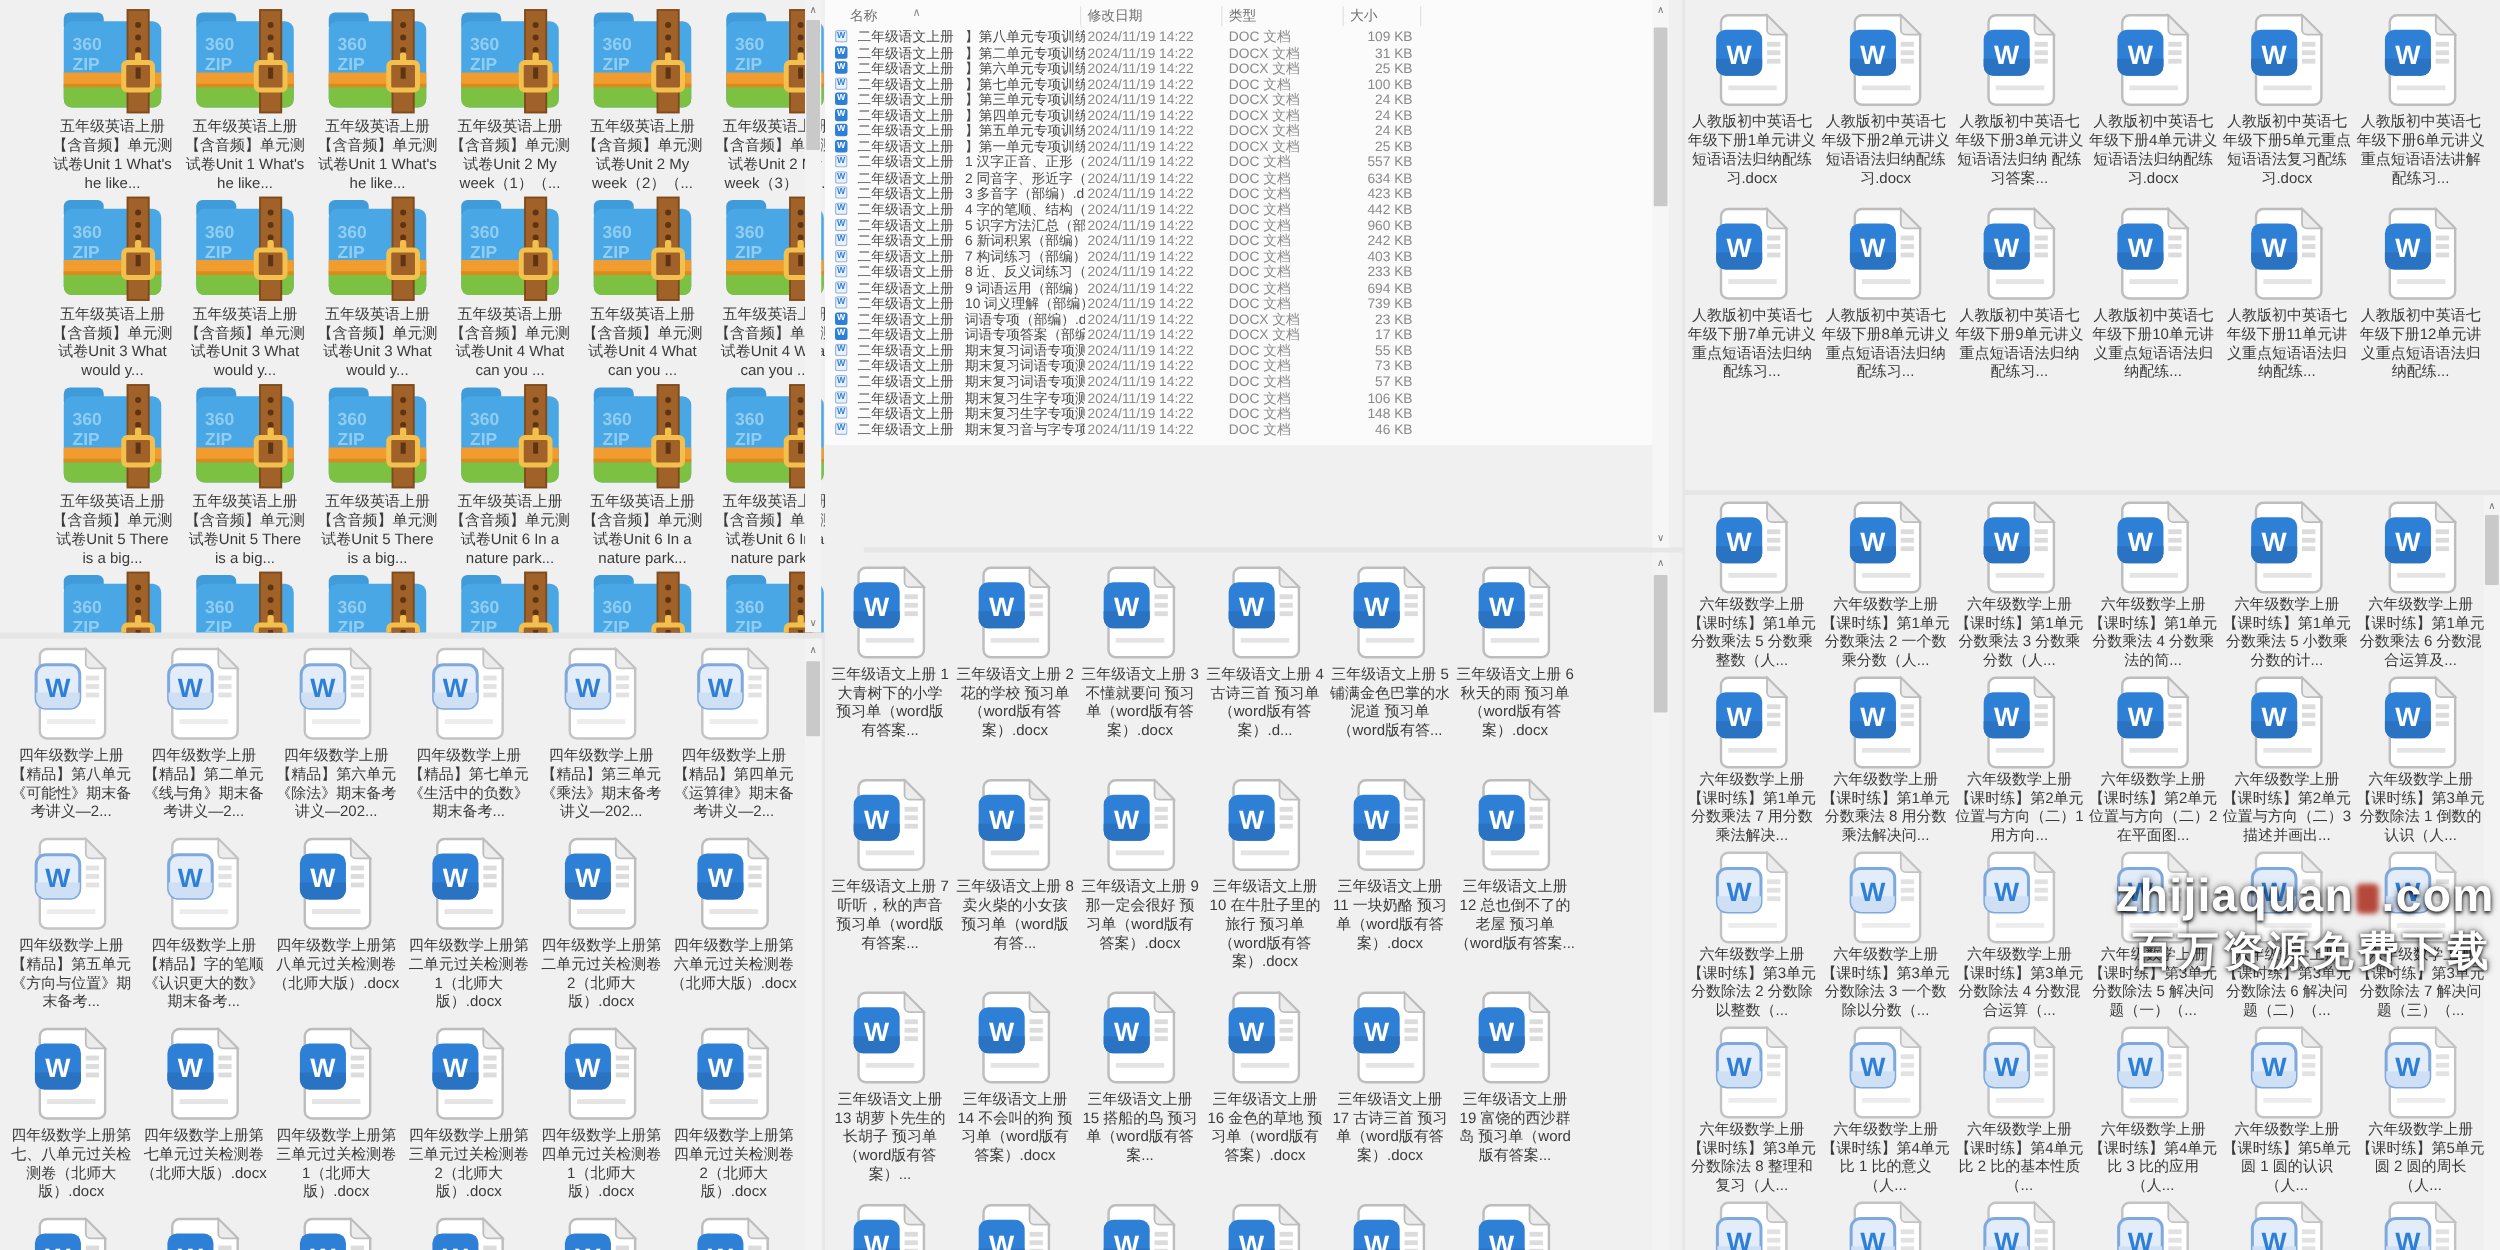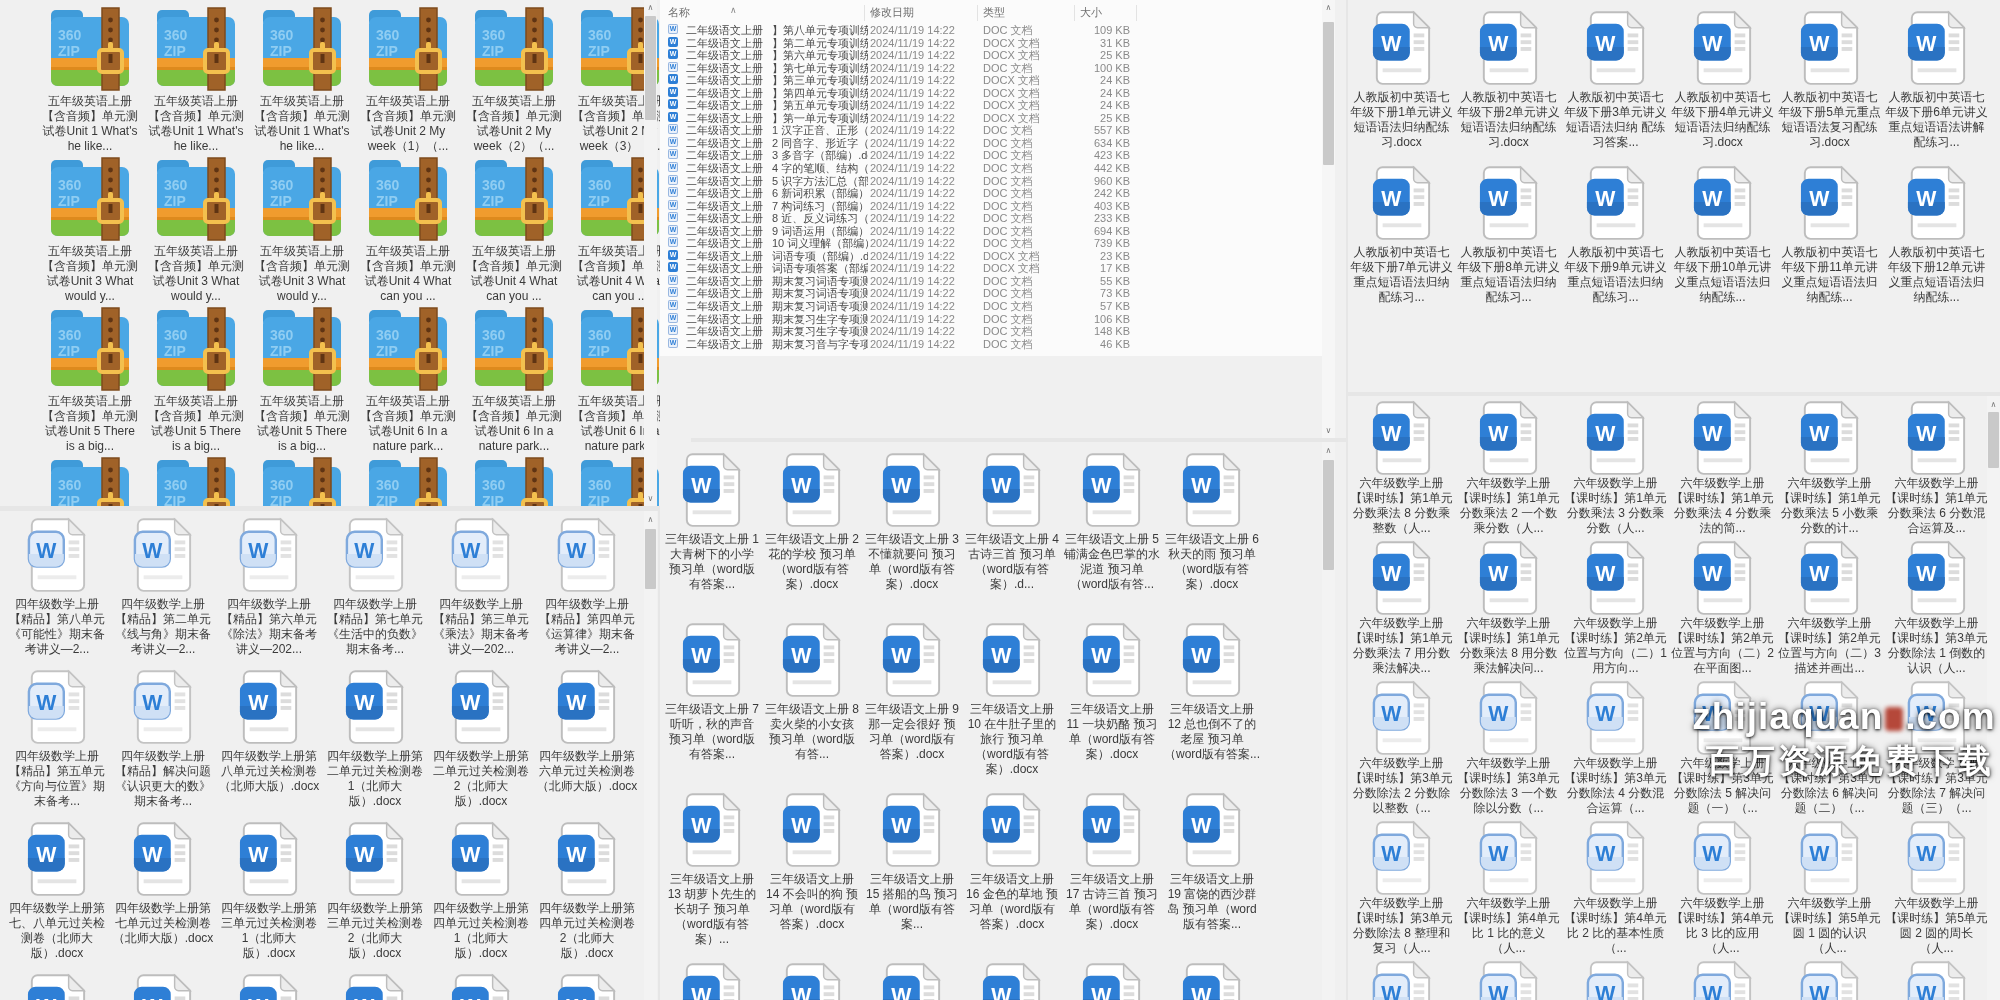--- a/index.html
+++ b/index.html
@@ -27,21 +27,21 @@
   #w4 .grid{padding-top:10px;padding-left:2px;}
   #w4 .cell{width:100px;} #w4 .icon-row{height:170px;} #w4 .icon-slot{height:80px;} #w4 .cell-label{max-height:76px;text-align:center;}
   #w5 .grid{padding-top:10px;}
   #w5 .cell{width:107px;} #w5 .icon-row{height:155px;} #w5 .icon-slot{height:80px;} #w5 .cell-label{max-height:76px;}
   #w6 .grid{padding-top:4px;}
   #w6 .cell{width:107px;} #w6 .icon-row{height:140px;} #w6 .icon-slot{height:76px;} #w6 .cell-label{max-height:60px;}
   .partial .cell-label{visibility:hidden;}
   
   .lheader{position:absolute;left:0;top:2px;width:660px;height:20px;font-size:11px;color:#707070;}
   .lheader span{position:absolute;top:3px;}
-  .h-name{left:8px;} .h-date{left:210px;} .h-type{left:323px;} .h-size{left:420px;}
+  .h-name{left:20px;} .h-date{left:210px;} .h-type{left:323px;} .h-size{left:420px;}
   .sort-caret{position:absolute;left:70px;top:-4px;font-size:9px;color:#888;}
   .hsep{position:absolute;top:2px;width:1px;height:16px;background:#e3e3e3;}
   .lrows{position:absolute;left:0;top:24px;width:660px;}
   .lrow{position:relative;height:12.55px;font-size:11px;line-height:12.55px;color:#4a4a4a;white-space:nowrap;}
   .lrow span{position:absolute;top:0;}
   .li-ic{left:8px;top:1px;width:10px;height:10px;border-radius:2px;font-size:7px;line-height:10px;
          text-align:center;font-weight:bold;}
   .li-ic.docx{background:#2e7fd6;color:#fff;}
   .li-ic.doc{background:#eaf1fb;color:#2e7fd6;box-shadow:inset 0 0 0 1px #9ab8e0;}
   .li-prefix{left:26px;width:84px;overflow:hidden;}
@@ -705,21 +705,21 @@
     <path d="M44,2 l16,16 h-12 a4,4 0 0 1 -4,-4 z" fill="#ececec" stroke="#c3c3c3" stroke-width="1.5"></path>
     <rect x="44" y="24" width="11" height="4" fill="#e2e2e2"></rect>
     <rect x="44" y="31" width="11" height="4" fill="#e2e2e2"></rect>
     <rect x="44" y="38" width="11" height="4" fill="#e2e2e2"></rect>
     <rect x="3" y="15" width="36" height="36" rx="8" fill="#e3edfa" stroke="#7fa9dd" stroke-width="2.5"></rect>
     <path d="M3,38 h36 v5 a8,8 0 0 1 -8,8 H11 a8,8 0 0 1 -8,-8 z" fill="#cfe0f5"></path>
     <text class="k-w" x="21" y="42" font-size="22" font-weight="bold" fill="#2e7fd6" text-anchor="middle">W</text>
     <rect x="12" y="60" width="40" height="4" fill="#ececec"></rect>
   </svg>
           </div>
-    <div class="cell-label">四年级数学上册【精品】解决问题《认识更大的数》期末备考...</div>
+    <div class="cell-label">四年级数学上册【精品】字的笔顺《认识更大的数》期末备考...</div>
   </div>
         <div class="cell">
     <div class="icon-slot">
             <svg width="62" height="76" viewBox="0 0 64 78">
     <path d="M12,2 h32 l16,16 v52 a6,6 0 0 1 -6,6 H12 a6,6 0 0 1 -6,-6 V8 a6,6 0 0 1 6,-6 z" fill="#ffffff" stroke="#bdbdbd" stroke-width="2"></path>
     <path d="M44,2 l16,16 h-12 a4,4 0 0 1 -4,-4 z" fill="#ececec" stroke="#bdbdbd" stroke-width="1.5"></path>
     <rect x="44" y="24" width="11" height="4" fill="#dcdcdc"></rect>
     <rect x="44" y="31" width="11" height="4" fill="#dcdcdc"></rect>
     <rect x="44" y="38" width="11" height="4" fill="#dcdcdc"></rect>
     <rect x="2" y="14" width="38" height="38" rx="8" fill="#2e7fd6"></rect>
@@ -1809,21 +1809,21 @@
     <path d="M44,2 l16,16 h-12 a4,4 0 0 1 -4,-4 z" fill="#ececec" stroke="#bdbdbd" stroke-width="1.5"></path>
     <rect x="44" y="24" width="11" height="4" fill="#dcdcdc"></rect>
     <rect x="44" y="31" width="11" height="4" fill="#dcdcdc"></rect>
     <rect x="44" y="38" width="11" height="4" fill="#dcdcdc"></rect>
     <rect x="2" y="14" width="38" height="38" rx="8" fill="#2e7fd6"></rect>
     <path d="M2,38 h38 v6 a8,8 0 0 1 -8,8 H10 a8,8 0 0 1 -8,-8 z" fill="#2a72c2"></path>
     <text class="k-w" x="21" y="42" font-size="22" font-weight="bold" fill="#ffffff" text-anchor="middle">W</text>
     <rect x="12" y="60" width="40" height="4" fill="#e4e4e4"></rect>
   </svg>
           </div>
-    <div class="cell-label">六年级数学上册【课时练】第1单元 分数乘法 8 分数乘整数（人...</div>
+    <div class="cell-label">六年级数学上册【课时练】第1单元 分数乘法 5 分数乘整数（人...</div>
   </div>
         <div class="cell">
     <div class="icon-slot">
             <svg width="62" height="76" viewBox="0 0 64 78">
     <path d="M12,2 h32 l16,16 v52 a6,6 0 0 1 -6,6 H12 a6,6 0 0 1 -6,-6 V8 a6,6 0 0 1 6,-6 z" fill="#ffffff" stroke="#bdbdbd" stroke-width="2"></path>
     <path d="M44,2 l16,16 h-12 a4,4 0 0 1 -4,-4 z" fill="#ececec" stroke="#bdbdbd" stroke-width="1.5"></path>
     <rect x="44" y="24" width="11" height="4" fill="#dcdcdc"></rect>
     <rect x="44" y="31" width="11" height="4" fill="#dcdcdc"></rect>
     <rect x="44" y="38" width="11" height="4" fill="#dcdcdc"></rect>
     <rect x="2" y="14" width="38" height="38" rx="8" fill="#2e7fd6"></rect>

